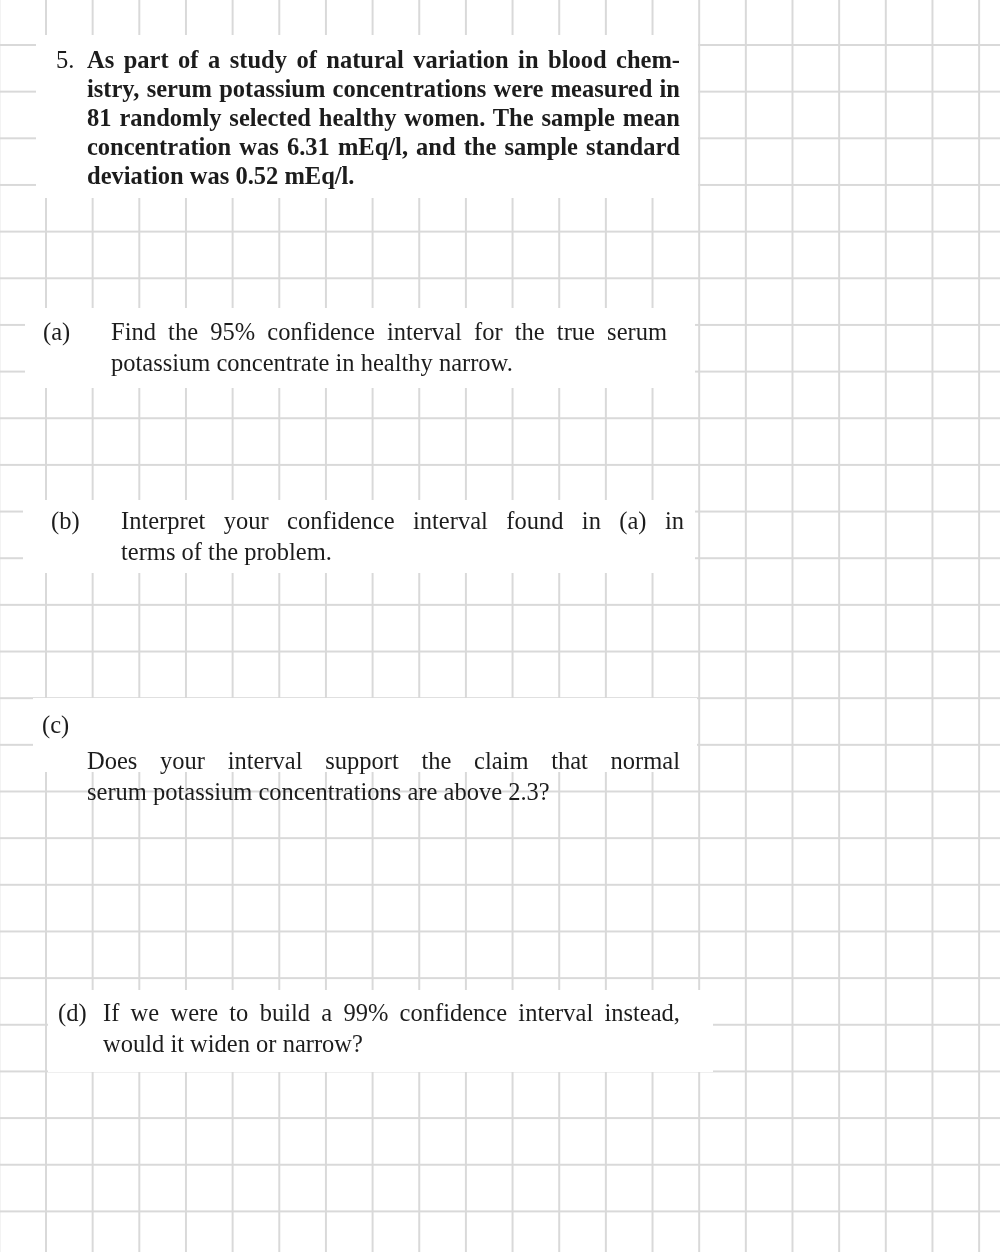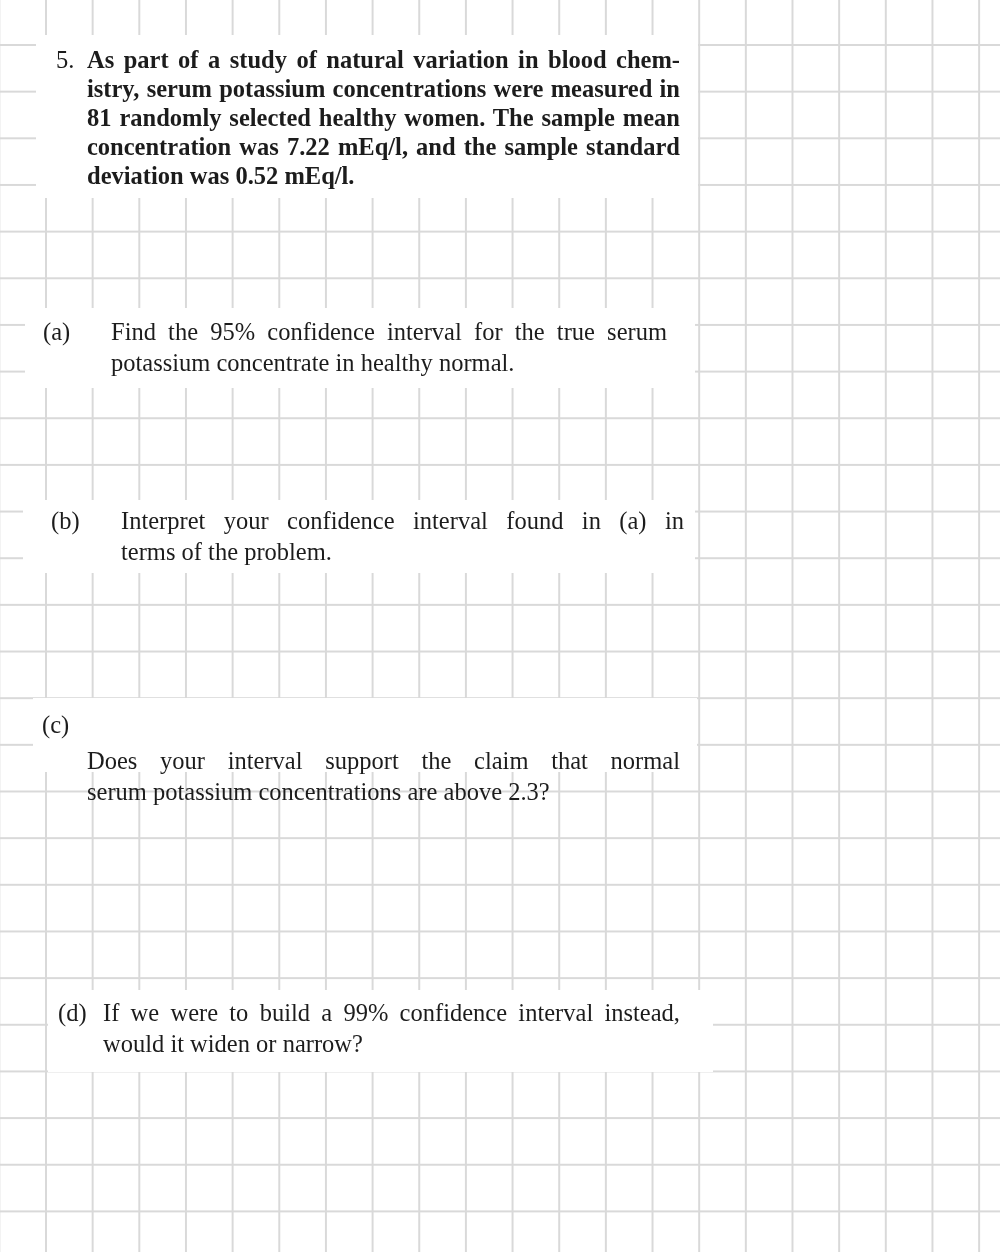--- a/index.html
+++ b/index.html
@@ -32,31 +32,31 @@
 </head>
 <body>
 
 <div class="panel" style="left:36px; top:35px; width:662px; height:163px;"></div>
 <div class="qtext" style="left:56px; top:45px; width:624px;">
   <span class="qlabel">5.</span>
   <div style="margin-left:31px;font-weight:bold;">
     <span class="line">As part of a study of natural variation in blood chem-</span>
     <span class="line">istry, serum potassium concentrations were measured in</span>
     <span class="line">81 randomly selected healthy women. The sample mean</span>
-    <span class="line">concentration was 7.22 mEq/l, and the sample standard</span>
+    <span class="line">concentration was 6.31 mEq/l, and the sample standard</span>
     <span class="line last">deviation was 0.52 mEq/l.</span>
   </div>
 </div>
 
 <div class="panel" style="left:25px; top:308px; width:670px; height:80px;"></div>
 <div class="qtext" style="left:43px; top:316px; width:624px; line-height:31px;">
   <span class="qlabel">(a)</span>
   <div style="margin-left:68px;">
     <span class="line">Find the 95% confidence interval for the true serum</span>
-    <span class="line last">potassium concentrate in healthy normal.</span>
+    <span class="line last">potassium concentrate in healthy narrow.</span>
   </div>
 </div>
 
 <div class="panel" style="left:23px; top:500px; width:672px; height:73px;"></div>
 <div class="qtext" style="left:51px; top:505px; width:633px; line-height:31px;">
   <span class="qlabel">(b)</span>
   <div style="margin-left:70px;">
     <span class="line">Interpret your confidence interval found in (a) in</span>
     <span class="line last">terms of the problem.</span>
   </div>

